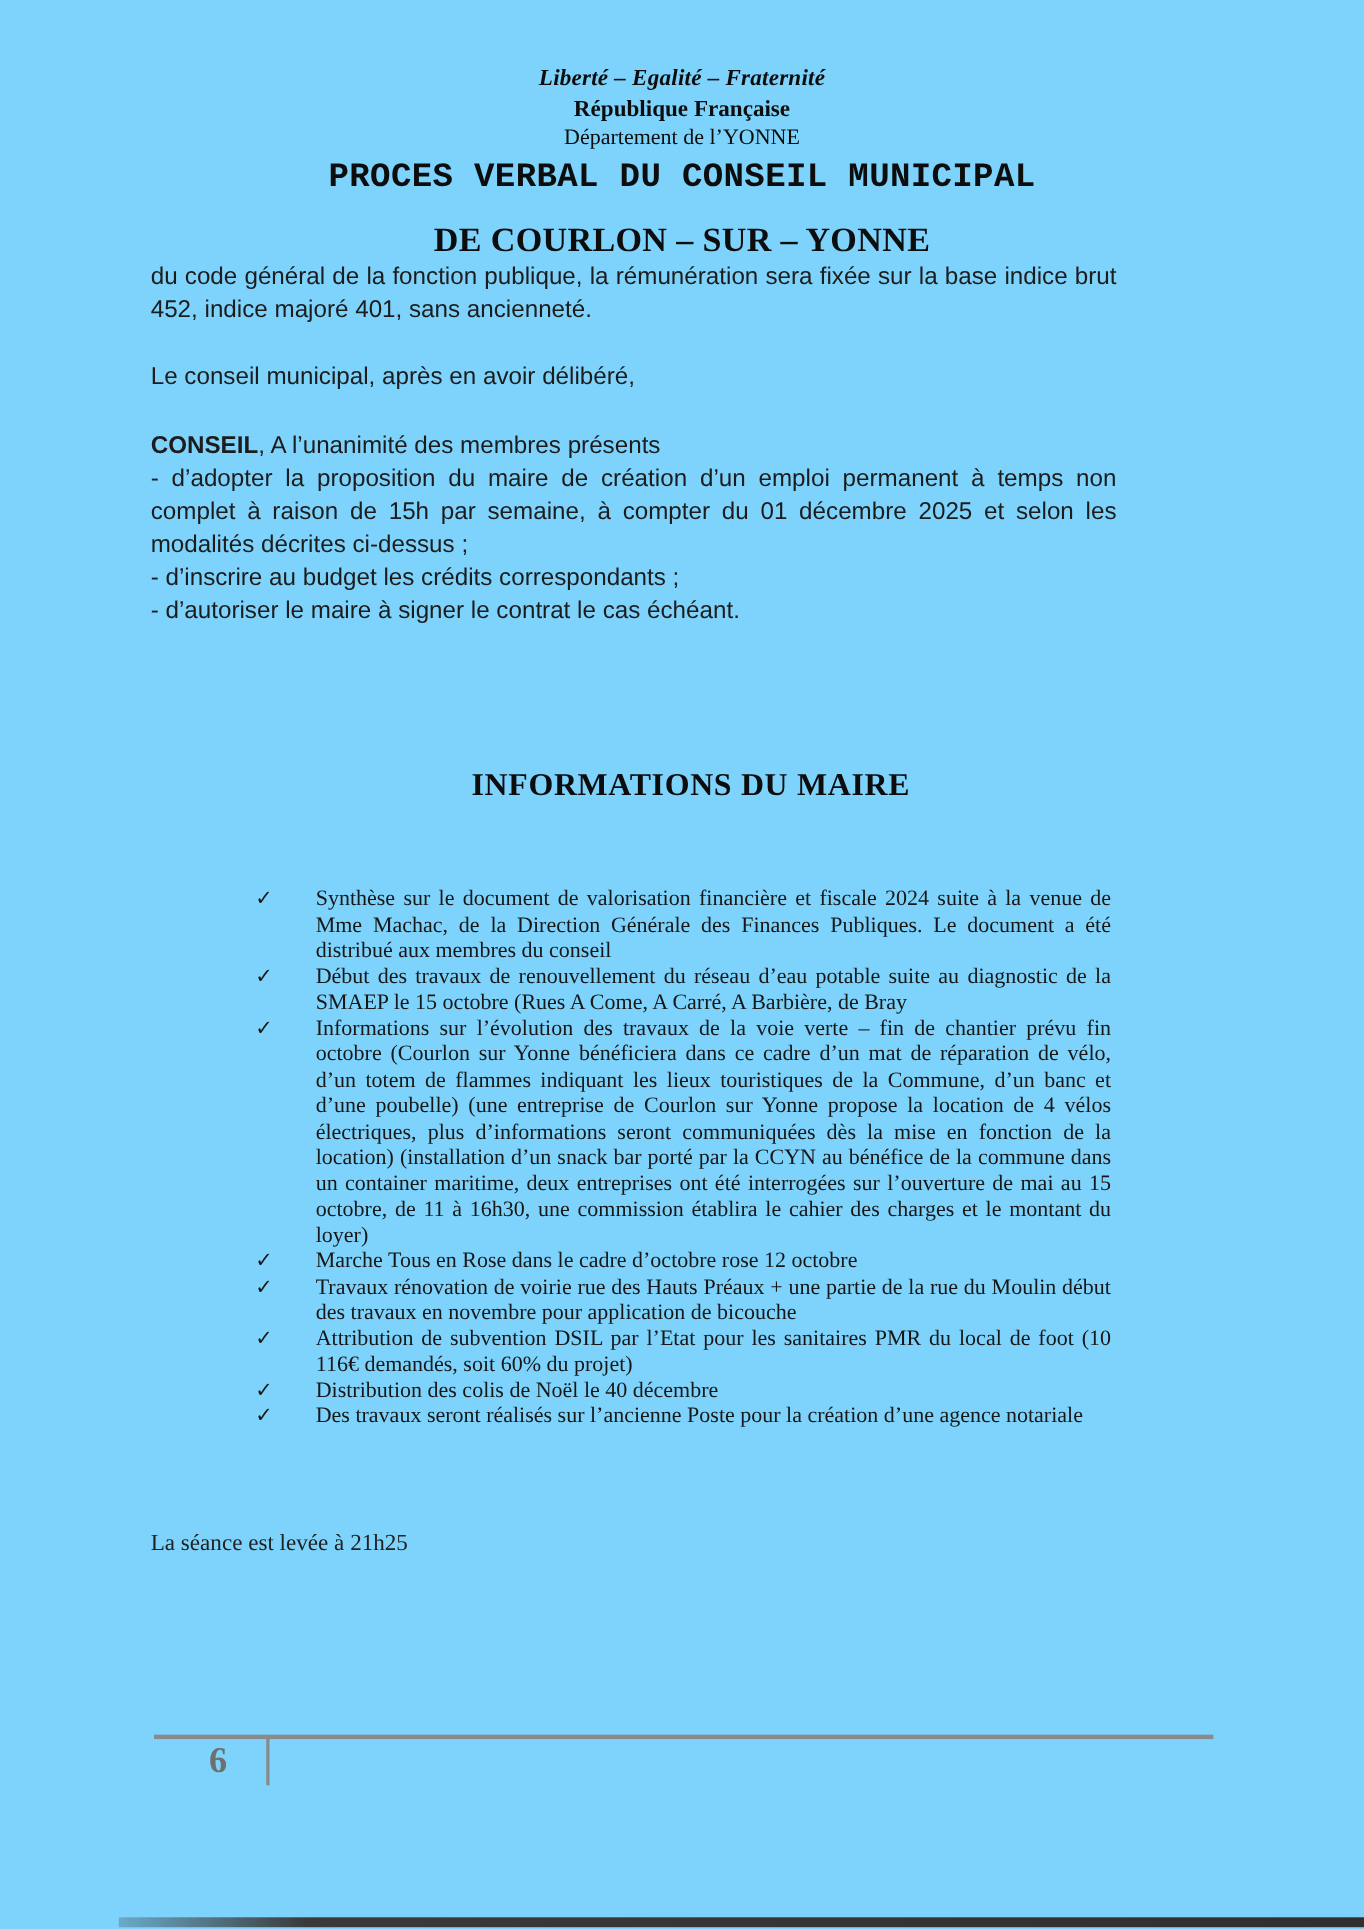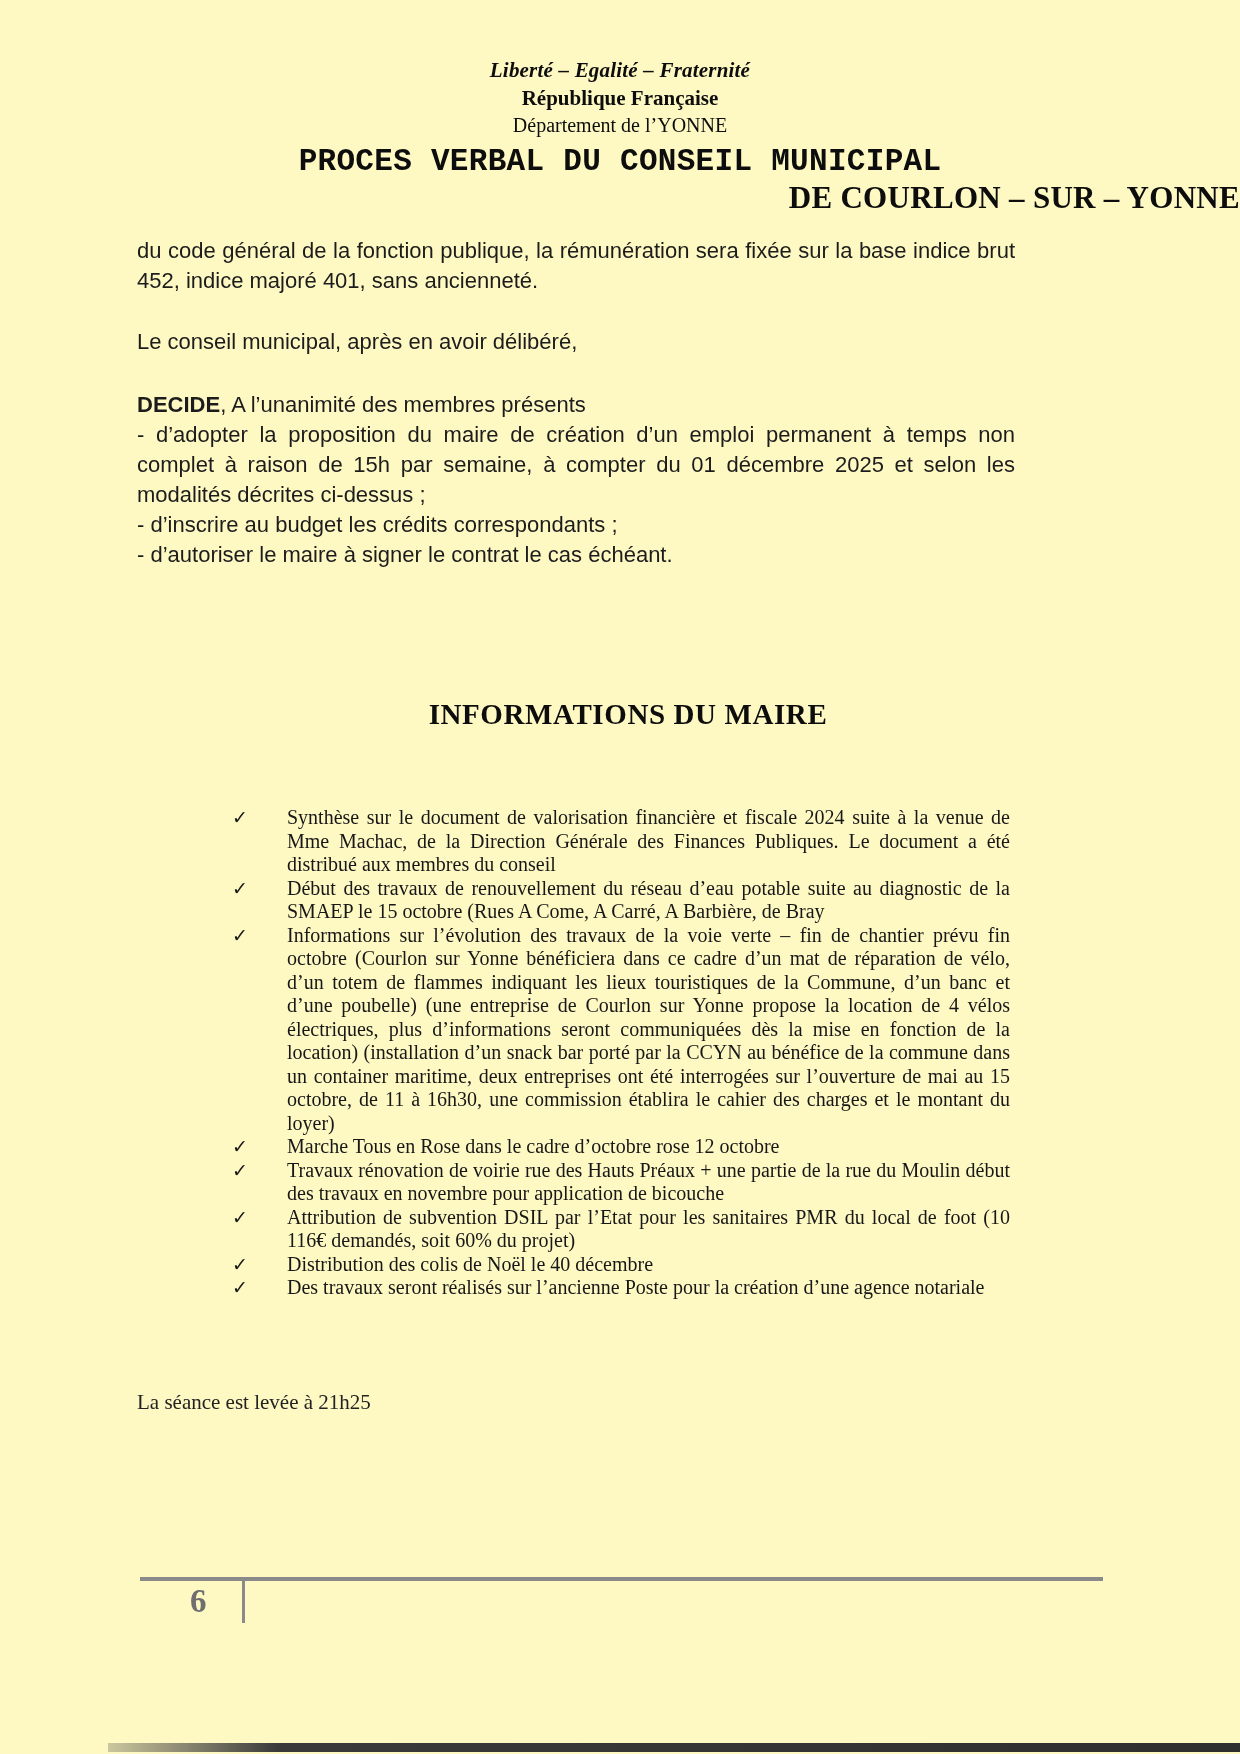--- a/index.html
+++ b/index.html
@@ -4,21 +4,21 @@
 <style>
   html, body {
     margin: 0;
     padding: 0;
     background: #ffffff;
   }
   .page {
     position: relative;
     width: 1240px;
     height: 1754px;
-    background: #fef9c3;
+    background: #7dd3fc;
     overflow: hidden;
     font-family: "Liberation Serif", serif;
     color: #111;
   }
 
   
   .header {
     position: absolute;
     top: 58px;
     left: 0;
@@ -44,23 +44,22 @@
   .header .title-line1 {
     font-size: 31px;
     font-weight: bold;
     margin-top: 7px;
     letter-spacing: 0.3px;
     font-family: Liberation Mono, monospace;
   }
   .header .title-line2 {
     font-size: 31px;
     font-weight: bold;
-    margin-top: 1px;
+    margin-top: 21px;
     letter-spacing: 0.3px;
-    text-align: right;
   }
 
   
   .deliberation {
     position: absolute;
     top: 236px;
     left: 137px;
     width: 878px;
     font-family: "Liberation Sans", sans-serif;
     font-size: 22px;
@@ -167,21 +166,21 @@
     <div class="motto">Liberté – Egalité – Fraternité</div>
     <div class="republic">République Française</div>
     <div class="department">Département de l’YONNE</div>
     <div class="title-line1">PROCES VERBAL DU CONSEIL MUNICIPAL</div>
     <div class="title-line2">DE COURLON – SUR – YONNE</div>
   </div>
 
   <div class="deliberation">
     <p class="intro">du code général de la fonction publique, la rémunération sera fixée sur la base indice brut 452, indice majoré 401, sans ancienneté.</p>
     <p class="council">Le conseil municipal, après en avoir délibéré,</p>
-    <p><span class="decide-label">DECIDE</span><span>, A l’unanimité des membres présents</span></p>
+    <p><span class="decide-label">CONSEIL</span><span>, A l’unanimité des membres présents</span></p>
     <div class="decide-items">
         <p>- d’adopter la proposition du maire de création d’un emploi permanent à temps non complet à raison de 15h par semaine, à compter du 01 décembre 2025 et selon les modalités décrites ci-dessus ;</p>
         <p>- d’inscrire au budget les crédits correspondants ;</p>
         <p>- d’autoriser le maire à signer le contrat le cas échéant.</p>
       </div>
   </div>
 
   <div class="info-heading">INFORMATIONS DU MAIRE</div>
 
   <ul class="bullets">

